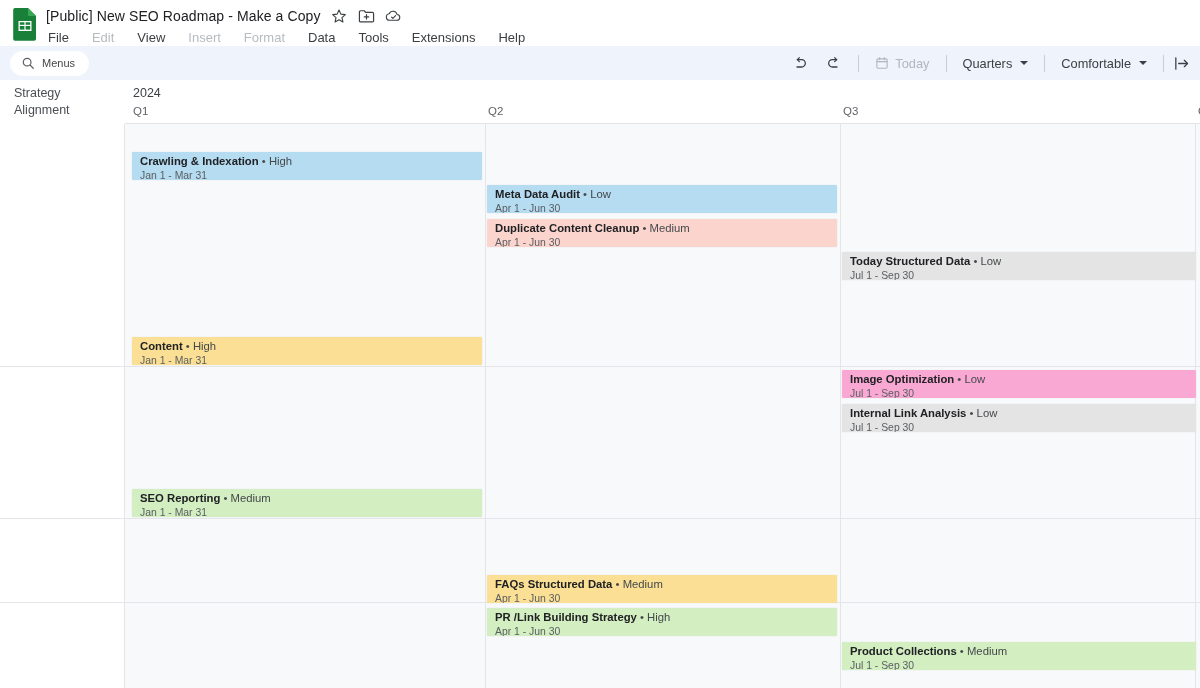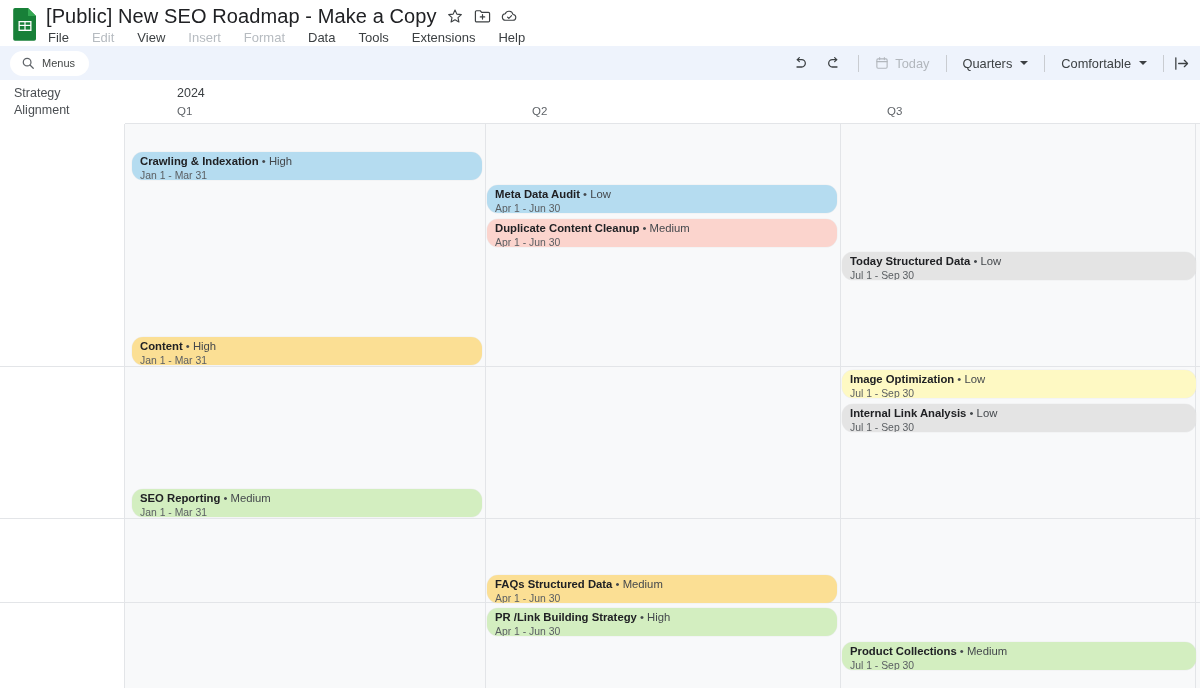--- a/index.html
+++ b/index.html
@@ -24,21 +24,21 @@
     margin: 3px 8px 0 2px;
     flex: none;
     position: relative;
   }
   .doc-col { display: flex; flex-direction: column; }
   .doc-title-row {
     display: flex; align-items: center;
     gap: 10px; height: 24px;
   }
   .doc-title {
-    font-size: 20px;
+    font-size: 14px;
     color: #202124;
     letter-spacing: .1px;
     white-space: nowrap;
   }
   .title-icon {
     width: 17px; height: 17px;
     display: inline-flex; align-items: center; justify-content: center;
     cursor: pointer;
   }
   .menubar {
@@ -127,21 +127,21 @@
     padding-left: 14px;
     font-size: 12.5px;
     color: #4a4e52;
     line-height: 1.35;
     background: #fff;
     z-index: 3;
   }
   .tl-corner .l2 { }
   .tl-headcells {
     position: absolute;
-    left: 125px; top: 0; right: 12px; height: 39px; margin-left: 44px;
+    left: 125px; top: 0; right: 12px; height: 39px;
   }
   .year-label {
     position: absolute;
     left: 8px; top: 6px;
     font-size: 12.5px;
     color: #3c4043;
   }
   .q-label {
     position: absolute;
     top: 25px;
@@ -179,21 +179,21 @@
     position: absolute;
     left: 14px;
     font-size: 12.5px;
     color: #4a4e52;
     line-height: 1.35;
     width: 105px;
   }
   .bar {
     position: absolute;
     height: 28px;
-    border-radius: 11px;
+    border-radius: 1px;
     padding: 4px 8px 0 8px;
     z-index: 2;
     cursor: pointer;
     overflow: hidden;
     box-shadow: 0 0 0 0.5px rgba(0,0,0,0.045);
   }
   .bar .b-title {
     font-size: 11.3px;
     color: #202124;
     line-height: 1.05;
@@ -405,21 +405,21 @@
       <div class="b-date">Jul 1 - Sep 30</div>
     </div>
 
     <div class="bar" style="left:132px; width:350px; top:213px; background:#fbdf94;">
       <div class="b-title">
         <span>Content</span><span class="sep"> • </span><span class="pri">High</span>
       </div>
       <div class="b-date">Jan 1 - Mar 31</div>
     </div>
 
-    <div class="bar" style="left:842px; width:354px; top:246px; background:#fef9c3;">
+    <div class="bar" style="left:842px; width:354px; top:246px; background:#f9a8d4;">
       <div class="b-title">
         <span>Image Optimization</span><span class="sep"> • </span><span class="pri">Low</span>
       </div>
       <div class="b-date">Jul 1 - Sep 30</div>
     </div>
 
     <div class="bar" style="left:842px; width:354px; top:280px; background:#e4e4e4;">
       <div class="b-title">
         <span>Internal Link Analysis</span><span class="sep"> • </span><span class="pri">Low</span>
       </div>

